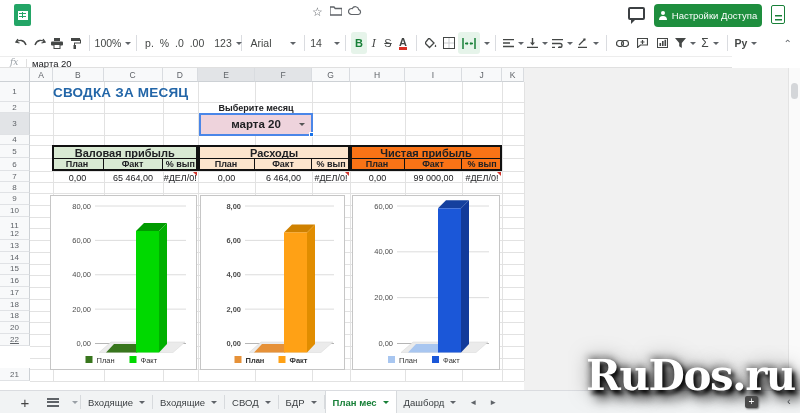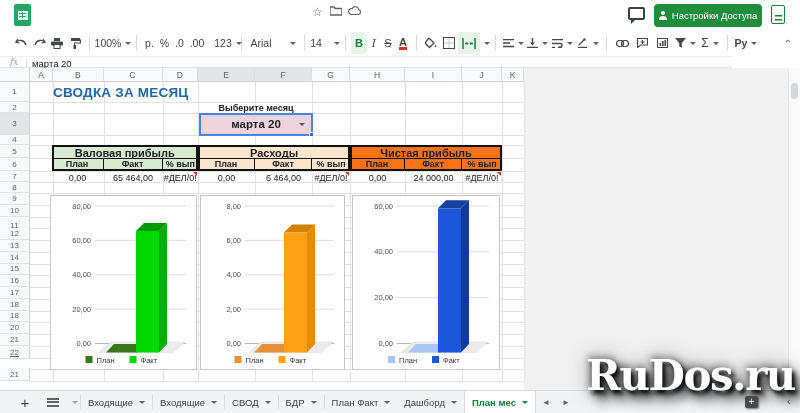--- a/index.html
+++ b/index.html
@@ -360,21 +360,21 @@
         <div class="val" style="left: 255px; width: 57px;">6 464,00</div>
         <div class="val" style="left: 312px; width: 38px;">#ДЕЛ/0!</div>
         <div class="errmark" style="left: 345px;"></div>
         <div class="tbl" style="left: 350px; width: 152px; background: #f97316;">
           <div class="tbl-name">Чистая прибыль</div>
           <div class="tbl-col" style="left: -2px; width: 55px;">План</div>
           <div class="tbl-col" style="left: 53px; width: 57px;">Факт</div>
           <div class="tbl-col" style="left: 110px; width: 40px;">% вып</div>
         </div>
         <div class="val" style="left: 350px; width: 55px;">0,00</div>
-        <div class="val" style="left: 405px; width: 57px;">24 000,00</div>
+        <div class="val" style="left: 405px; width: 57px;">99 000,00</div>
         <div class="val" style="left: 462px; width: 40px;">#ДЕЛ/0!</div>
         <div class="errmark" style="left: 497px;"></div>
       </div>
     <div id="charts">
         <div class="chart" style="left: 50px; width: 147px;">
           <svg width="145" height="173" viewBox="0 0 145 173">
             <line x1="44" y1="10" x2="135" y2="10" stroke="#dcdcdc" stroke-width="1"></line>
             <text x="40" y="12.5" text-anchor="end" font-size="7.5" fill="#4d4d4d" font-family="Liberation Sans,sans-serif">80,00</text>
             <line x1="44" y1="44.375" x2="135" y2="44.375" stroke="#dcdcdc" stroke-width="1"></line>
             <text x="40" y="46.875" text-anchor="end" font-size="7.5" fill="#4d4d4d" font-family="Liberation Sans,sans-serif">60,00</text>
@@ -388,21 +388,21 @@
             <polygon points="55,156.5 86,156.5 94,148 63,148" fill="#38761d"></polygon>
             <polygon points="85,34.98375 108,34.98375 116,26.98375 93,26.98375" fill="#009a00"></polygon>
             <polygon points="108,34.98375 116,26.98375 116,148 108,156.5" fill="#00b000"></polygon>
             <rect x="85" y="34.98375" width="23" height="121.51625" fill="#00d900"></rect>
             <rect x="34.5" y="160" width="7" height="7" fill="#38761d"></rect>
             <text x="45.5" y="166.5" font-size="7.5" fill="#333" font-family="Liberation Sans,sans-serif">План</text>
             <rect x="78.5" y="160" width="7" height="7" fill="#00d900"></rect>
             <text x="89.5" y="166.5" font-size="7.5" fill="#333" font-family="Liberation Sans,sans-serif">Факт</text>
           </svg>
         </div>
-        <div class="chart" style="left: 200px; width: 145px;">
+        <div class="chart" style="left: 200px; width: 145px; font-weight: bold;">
           <svg width="143" height="173" viewBox="0 0 143 173">
             <line x1="44" y1="10" x2="133" y2="10" stroke="#dcdcdc" stroke-width="1"></line>
             <text x="40" y="12.5" text-anchor="end" font-size="7.5" fill="#4d4d4d" font-family="Liberation Sans,sans-serif">8,00</text>
             <line x1="44" y1="44.375" x2="133" y2="44.375" stroke="#dcdcdc" stroke-width="1"></line>
             <text x="40" y="46.875" text-anchor="end" font-size="7.5" fill="#4d4d4d" font-family="Liberation Sans,sans-serif">6,00</text>
             <line x1="44" y1="78.75" x2="133" y2="78.75" stroke="#dcdcdc" stroke-width="1"></line>
             <text x="40" y="81.25" text-anchor="end" font-size="7.5" fill="#4d4d4d" font-family="Liberation Sans,sans-serif">4,00</text>
             <line x1="44" y1="113.125" x2="133" y2="113.125" stroke="#dcdcdc" stroke-width="1"></line>
             <text x="40" y="115.625" text-anchor="end" font-size="7.5" fill="#4d4d4d" font-family="Liberation Sans,sans-serif">2,00</text>
             <line x1="44" y1="147.5" x2="133" y2="147.5" stroke="#b5b5b5" stroke-width="1"></line>
@@ -469,21 +469,21 @@
       <div class="rowhdr" style="top: 160.25px; height: 11.75px;">12</div>
       <div class="rowhdr" style="top: 172px; height: 11.75px;">13</div>
       <div class="rowhdr" style="top: 183.75px; height: 11.75px;">14</div>
       <div class="rowhdr" style="top: 195.5px; height: 11.75px;">15</div>
       <div class="rowhdr" style="top: 207.25px; height: 11.75px;">16</div>
       <div class="rowhdr" style="top: 219px; height: 11.75px;">17</div>
       <div class="rowhdr" style="top: 230.75px; height: 11.75px;">18</div>
       <div class="rowhdr" style="top: 242.5px; height: 11.75px;">18</div>
       <div class="rowhdr" style="top: 254.25px; height: 11.75px;">20</div>
       <div class="rowhdr" style="top: 266px; height: 11.75px;">21</div>
-      <div class="rowhdr" style="top: 279px; height: 11.75px; text-decoration: underline;">22</div>
+      <div class="rowhdr" style="top: 266px; height: 11.75px; text-decoration: underline;">22</div>
       <div class="rowhdr" style="top: 300px; height: 11.75px; font-style: italic;">23</div>
       <div class="rowhdr" style="top: 301.25px; height: 11.75px;">21</div>
     </div>
 
   <div id="tabbar">
     <div id="add-sheet">+</div>
     <div id="all-sheets">
         <div class="bars"></div>
       </div>
     <div id="tiny-caret">
@@ -504,32 +504,28 @@
         <div class="sheet-tab">
           <span>СВОД</span>
           <span class="caret"></span>
         </div>
         <div class="tabsep"></div>
         <div class="sheet-tab">
           <span>БДР</span>
           <span class="caret"></span>
         </div>
         <div class="tabsep"></div>
-        <div class="sheet-tab">
-          <span>План Факт</span>
+        <div class="sheet-tab active">
+          <span>План мес</span>
           <span class="caret"></span>
         </div>
         <div class="sheet-tab">
           <span>Дашборд</span>
           <span class="caret"></span>
         </div>
-        <div class="sheet-tab active">
-          <span>План мес</span>
-          <span class="caret"></span>
-        </div>
       </div>
     <div class="nav-arrow">◄</div>
     <div class="nav-arrow">►</div>
   </div>
 
   <div id="watermark">RuDos.ru</div>
   <div id="wm-plus">+</div>
   <div id="panel-chevron">‹</div>
 
 </div>

